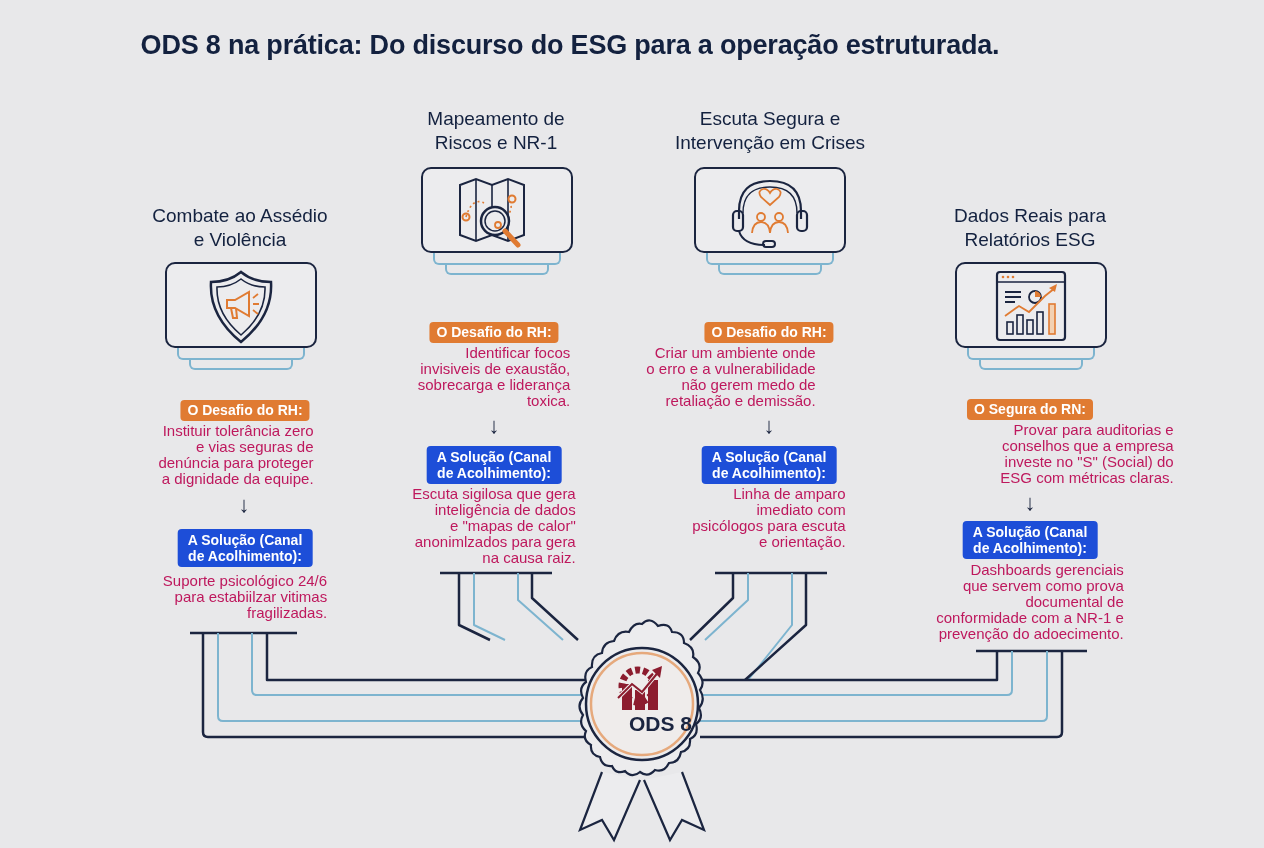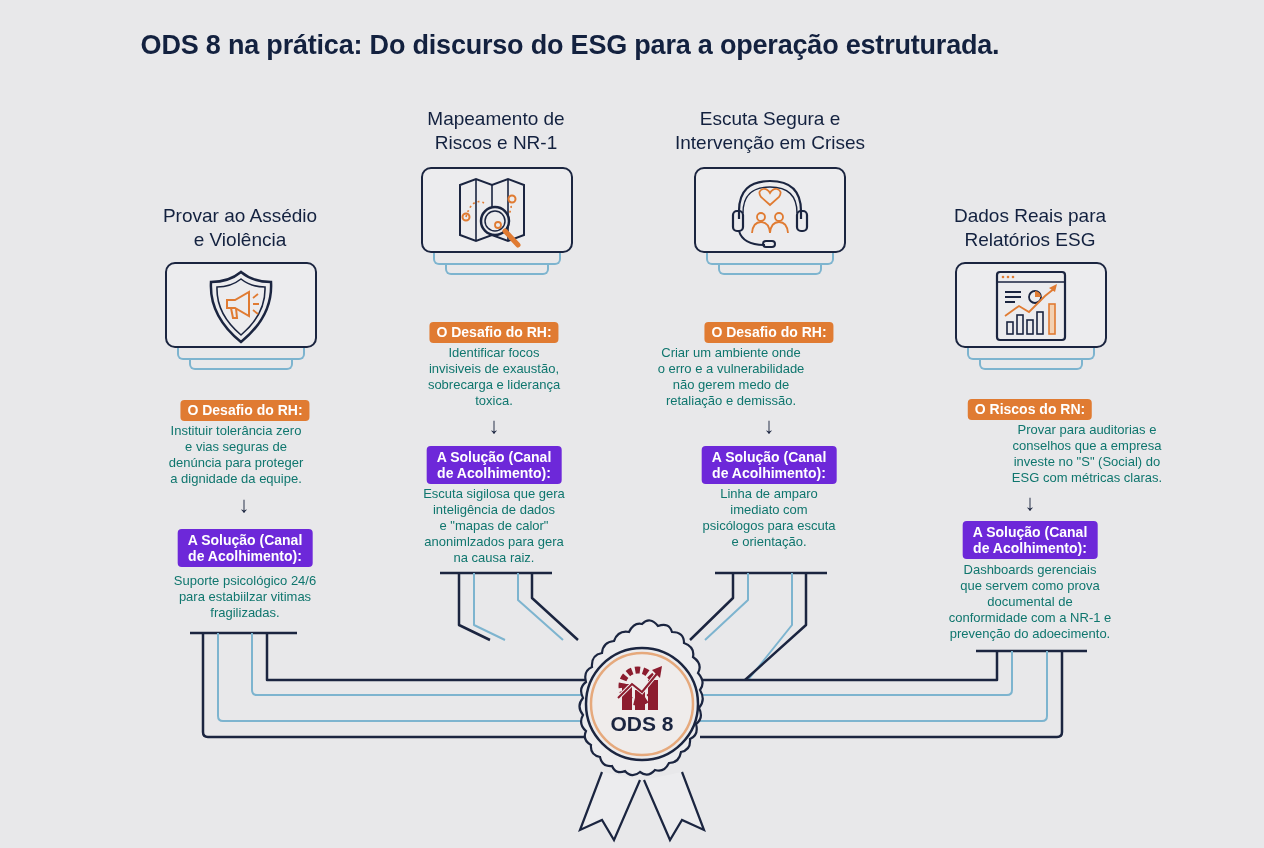--- a/index.html
+++ b/index.html
@@ -32,32 +32,32 @@
     position:absolute; left:16%; width:68%; top:98px; height:10px;
     border:2px solid #7db4cf; border-top:none; border-radius:0 0 6px 6px;
     box-sizing:border-box;
   }
   .icon-box svg { position:absolute; left:50%; top:8px; transform:translateX(-50%); }
   .badge-o, .badge-b {
     position:absolute; transform:translateX(-50%); color:#fff; font-weight:bold;
     text-align:center; border-radius:4px; white-space:nowrap;
   }
   .badge-o { background:#e07b32; font-size:14px; line-height:19px; padding:1px 7px; }
-  .badge-b { background:#6d28d9; font-size:14px; line-height:16px; padding:3px 10px; }
+  .badge-b { background:#1d4ed8; font-size:14px; line-height:16px; padding:3px 10px; }
   .txt {
-    position:absolute; transform:translateX(-50%); text-align:center;
-    font-size:13px; line-height:16px; color:#0f766e;
+    position:absolute; transform:translateX(-50%); text-align:right;
+    font-size:15px; line-height:16px; color:#be185d;
     white-space:pre-line;
   }
   .arrow {
     position:absolute; transform:translateX(-50%); font-size:22px; line-height:22px; color:#1b2540;
   }
   svg.lines { position:absolute; left:0; top:0; }
   .seal-text {
-    position:absolute; left:592px; top:712px; width:100px; text-align:center;
+    position:absolute; left:592px; top:712px; width:100px; text-align:right;
     font-size:21px; font-weight:bold; color:#1b2540;
   }
 </style>
 </head>
 <body>
 
 <div class="title">ODS 8 na prática: Do discurso do ESG para a operação estruturada.</div>
 
 <svg class="lines" width="1264" height="848">
   <g fill="none" stroke-linejoin="round">
@@ -105,21 +105,21 @@
       <rect x="-3" y="4" width="10" height="20" fill="#8c1c2e"></rect>
       <rect x="10" y="-6" width="10" height="30" fill="#8c1c2e"></rect>
       <polyline points="-20,12 -6,-2 4,6 22,-16" fill="none" stroke="#efeceb" stroke-width="4"></polyline>
       <polyline points="-20,12 -6,-2 4,6 22,-16" fill="none" stroke="#8c1c2e" stroke-width="2"></polyline>
       <polygon points="24,-20 14,-16 22,-8" fill="#8c1c2e"></polygon>
     </g>
   </g>
 </svg>
 <div class="seal-text">ODS 8</div>
 
-<div class="col-title" style="left:100px;top:204px;width:280px;white-space:pre-line">Provar ao Assédio
+<div class="col-title" style="left:100px;top:204px;width:280px;white-space:pre-line">Combate ao Assédio
 e Violência</div>
 <div class="icon-box" style="left:165px;top:262px;width:152px;height:110px">
   <div class="screen"></div>
     <div class="base1"></div>
     <div class="base2"></div>
   <svg width="72" height="74" viewBox="0 0 72 74">
     <path d="M36 2 Q48 12 66 12 Q68 46 36 72 Q4 46 6 12 Q24 12 36 2 Z" fill="none" stroke="#1b2540" stroke-width="2.5"></path>
     <path d="M36 9 Q46 17 60 17 Q61 44 36 65 Q11 44 12 17 Q26 17 36 9 Z" fill="none" stroke="#1b2540" stroke-width="1.6"></path>
     <path d="M22 30 H30 L44 22 V46 L30 38 H22 Z" fill="none" stroke="#e07b32" stroke-width="2"></path>
     <path d="M26 38 L28 48 H32 L31 38" fill="none" stroke="#e07b32" stroke-width="2"></path>
@@ -219,21 +219,21 @@
     <path d="M42 21 A6 6 0 0 1 48 27 H42 Z" fill="#e07b32"></path>
     <rect x="14" y="52" width="6" height="12" fill="none" stroke="#1b2540" stroke-width="1.6"></rect>
     <rect x="24" y="45" width="6" height="19" fill="none" stroke="#1b2540" stroke-width="1.6"></rect>
     <rect x="34" y="50" width="6" height="14" fill="none" stroke="#1b2540" stroke-width="1.6"></rect>
     <rect x="44" y="42" width="6" height="22" fill="none" stroke="#1b2540" stroke-width="1.6"></rect>
     <rect x="56" y="34" width="6" height="30" fill="#f3d1b2" stroke="#e07b32" stroke-width="1.6"></rect>
     <polyline points="12,46 26,36 36,42 52,26 62,18" fill="none" stroke="#e07b32" stroke-width="1.8"></polyline>
     <polygon points="64,14 56,18 62,22" fill="#e07b32"></polygon>
   </svg>
 </div>
-<div class="badge-o" style="left:1030px;top:399px">O Riscos do RN:</div>
+<div class="badge-o" style="left:1030px;top:399px">O Segura do RN:</div>
 <div class="txt" style="left:1087px;top:422px">Provar para auditorias e
 conselhos que a empresa
 investe no "S" (Social) do
 ESG com métricas claras.</div>
 <div class="arrow" style="left:1030px;top:492px">↓</div>
 <div class="badge-b" style="left:1030px;top:521px;white-space:pre-line">A Solução (Canal
 de Acolhimento):</div>
 <div class="txt" style="left:1030px;top:562px">Dashboards gerenciais
 que servem como prova
 documental de

